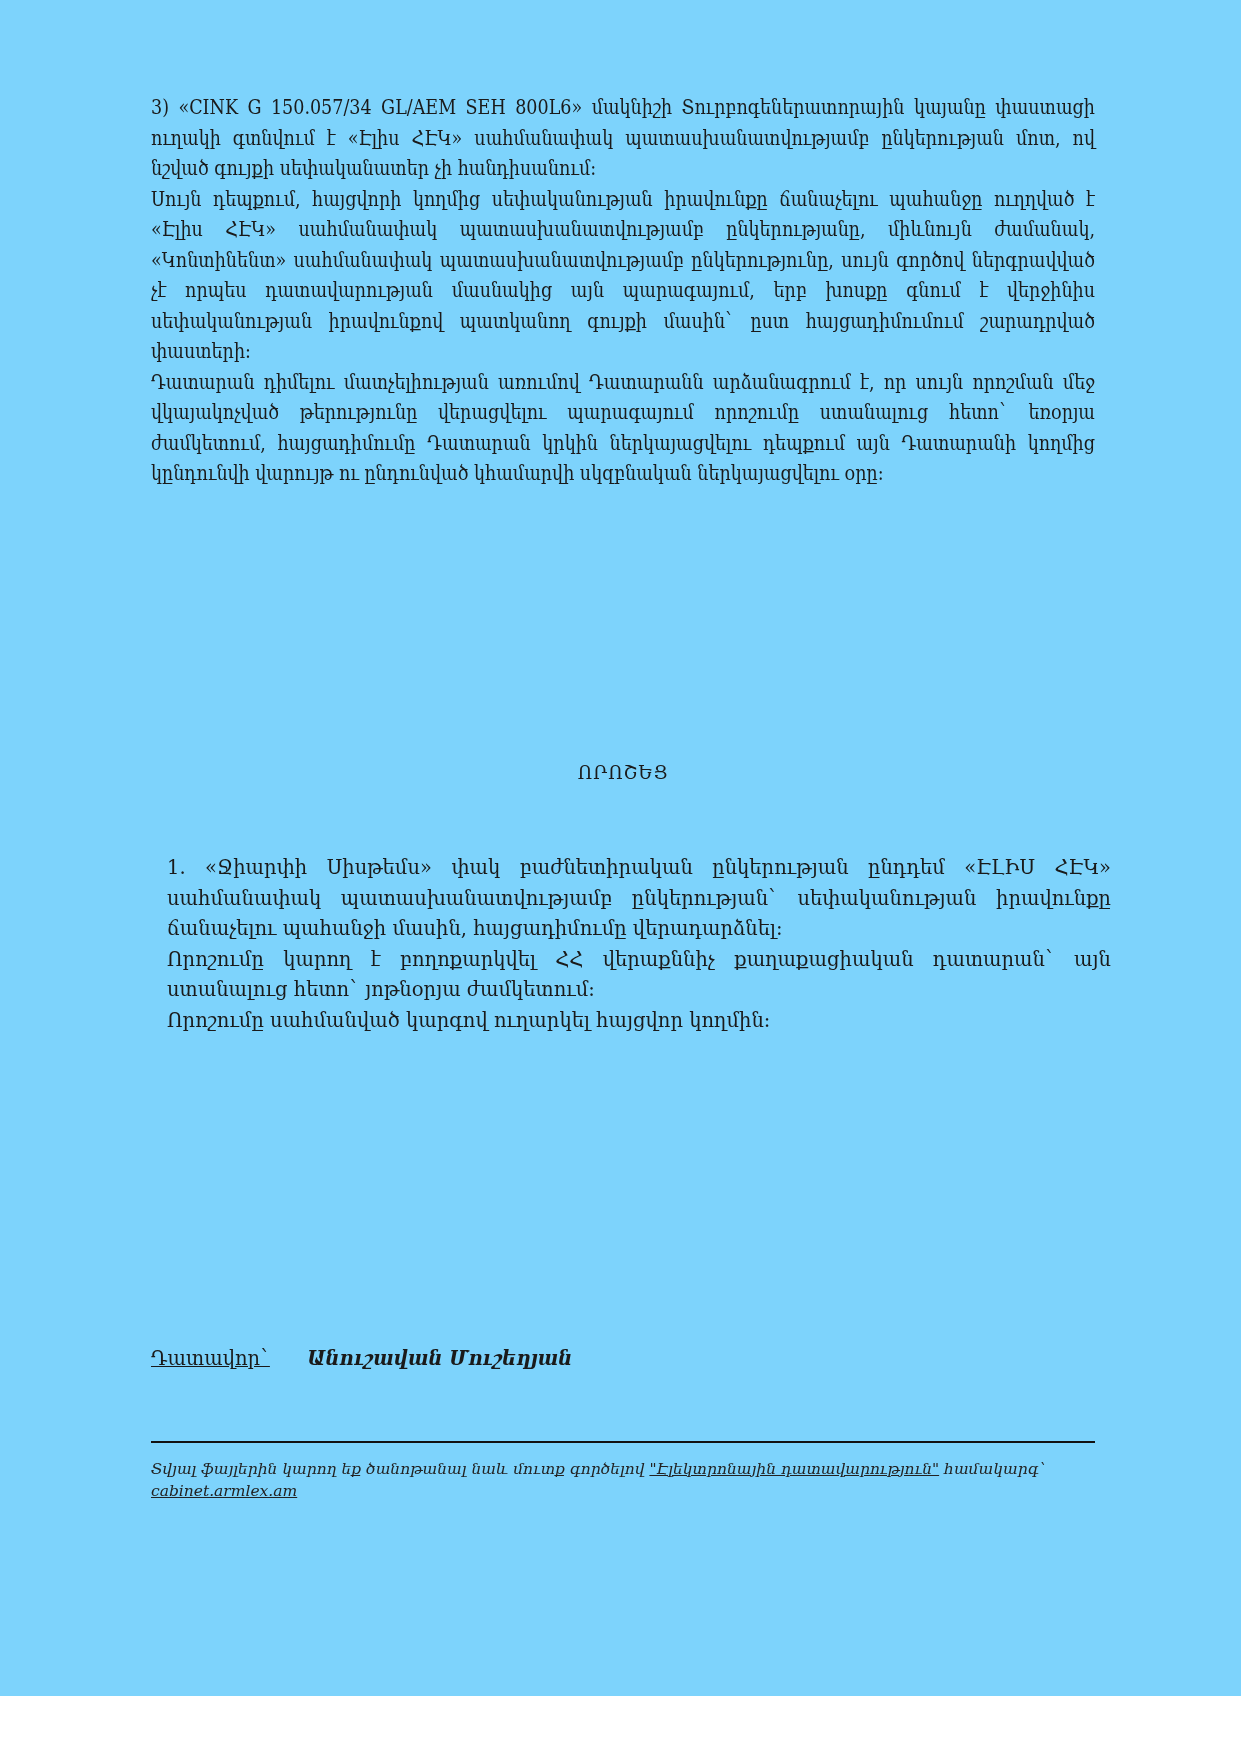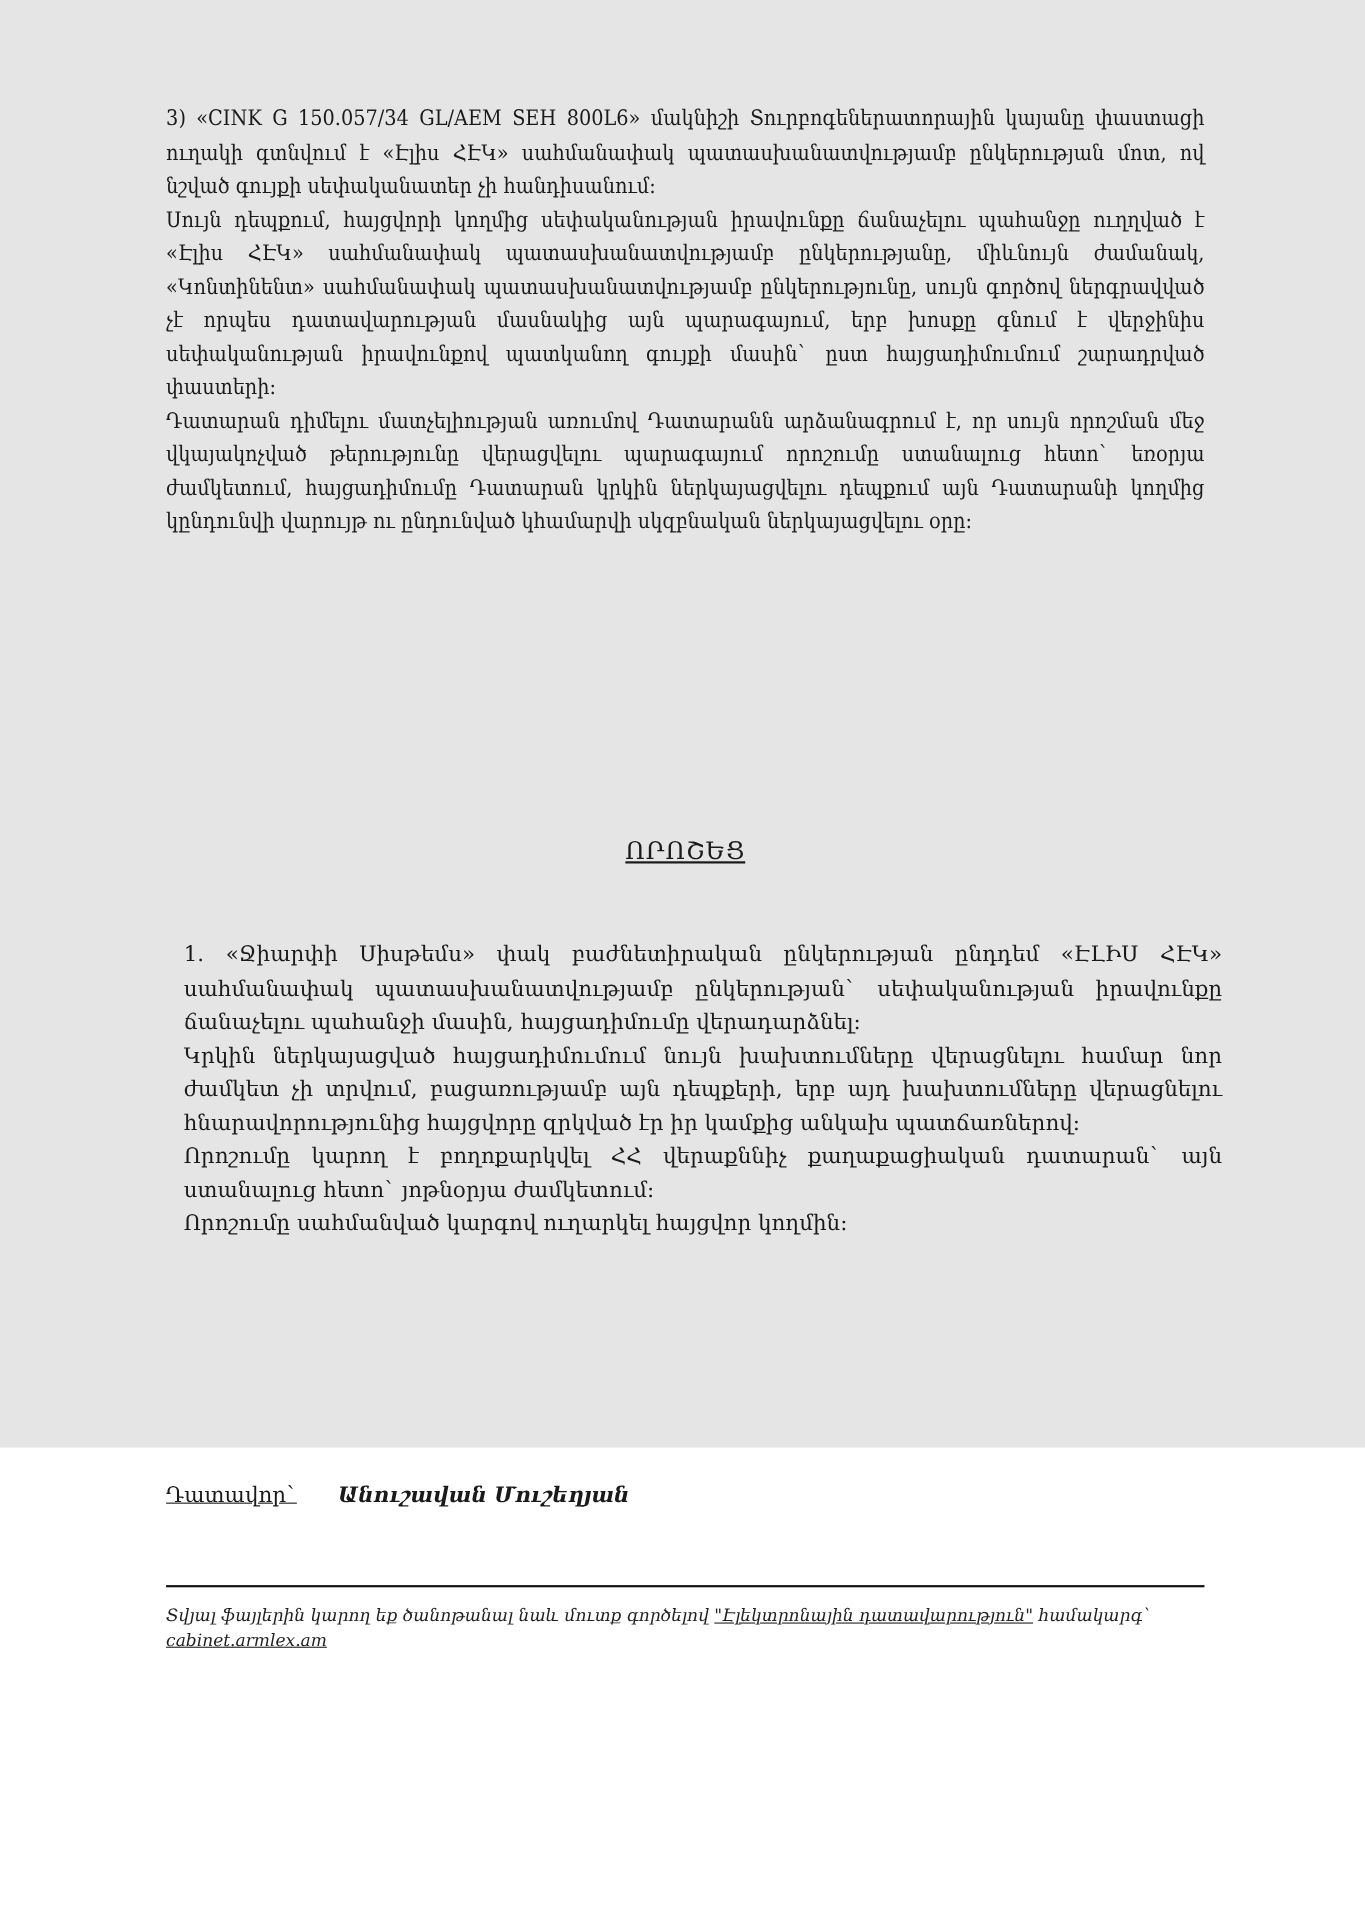--- a/index.html
+++ b/index.html
@@ -1,29 +1,29 @@
 <!DOCTYPE html>
 <html><head>
 <meta charset="utf-8">
 <style>
   html, body { margin: 0; padding: 0; background: #ffffff; }
   body { width: 1241px; height: 1754px; position: relative; overflow: hidden; }
   .page {
-    position: absolute; left: 0; top: 0; width: 1241px; height: 1316px; background: #e5e5e5;
+    position: absolute; left: 0; top: 0; width: 1241px; height: 1696px; background: #7dd3fc;
     font-family: "DejaVu Serif", serif; color: #1a1a1a;
   }
   .body-text {
     position: absolute; left: 151px; width: 944px; top: 93px;
     font-size: 19.5px; line-height: 30.5px; text-align: justify;
     font-stretch: condensed;
   }
   .body-text p { margin: 0; }
   .heading {
     position: absolute; left: 151px; width: 944px; top: 762px;
-    text-align: center; font-size: 22px; letter-spacing: 1px; text-decoration: underline;
+    text-align: center; font-size: 18px; letter-spacing: 1px;
   }
   .decision {
     position: absolute; left: 151px; width: 944px; top: 853px;
     font-size: 19.5px; line-height: 30.5px; text-align: justify; margin-left: 16px;
   }
   .decision p { margin: 0; }
   .signature {
     position: absolute; left: 151px; top: 1344px; font-size: 19.5px; line-height: 30px;
   }
   .signature .role { display: inline-block; width: 150px; text-decoration: underline; }
@@ -46,21 +46,20 @@
   <div class="body-text">
     <p>3)  «CINK G 150.057/34 GL/AEM SEH 800L6» մակնիշի Տուրբոգեներատորային կայանը փաստացի ուղակի գտնվում է «Էլիս ՀԷԿ» սահմանափակ պատասխանատվությամբ ընկերության մոտ, ով նշված գույքի սեփականատեր չի հանդիսանում:</p>
     <p>Սույն դեպքում, հայցվորի կողմից սեփականության իրավունքը ճանաչելու պահանջը ուղղված է «Էլիս ՀԷԿ» սահմանափակ պատասխանատվությամբ ընկերությանը, միևնույն ժամանակ, «Կոնտինենտ» սահմանափակ պատասխանատվությամբ ընկերությունը, սույն գործով ներգրավված չէ որպես դատավարության մասնակից այն պարագայում, երբ խոսքը գնում է վերջինիս սեփականության իրավունքով պատկանող գույքի մասին` ըստ հայցադիմումում շարադրված փաստերի:</p>
     <p>Դատարան դիմելու մատչելիության առումով Դատարանն արձանագրում է, որ սույն որոշման մեջ վկայակոչված թերությունը վերացվելու պարագայում որոշումը ստանալուց հետո` եռօրյա ժամկետում, հայցադիմումը Դատարան կրկին ներկայացվելու դեպքում այն Դատարանի կողմից կընդունվի վարույթ ու ընդունված կհամարվի սկզբնական ներկայացվելու օրը:</p>
   </div>
 
   <div class="heading">ՈՐՈՇԵՑ</div>
 
   <div class="decision">
     <p>1. «Ջիարփի Սիսթեմս» փակ բաժնետիրական ընկերության ընդդեմ «ԷԼԻՍ ՀԷԿ» սահմանափակ պատասխանատվությամբ ընկերության` սեփականության իրավունքը ճանաչելու պահանջի մասին, հայցադիմումը վերադարձնել:</p>
-    <p>Կրկին ներկայացված հայցադիմումում նույն խախտումները վերացնելու համար նոր ժամկետ չի տրվում, բացառությամբ այն դեպքերի, երբ այդ խախտումները վերացնելու հնարավորությունից հայցվորը զրկված էր իր կամքից անկախ պատճառներով:</p>
     <p>Որոշումը կարող է բողոքարկվել ՀՀ վերաքննիչ քաղաքացիական դատարան` այն ստանալուց հետո` յոթնօրյա ժամկետում:</p>
     <p>Որոշումը սահմանված կարգով ուղարկել հայցվոր կողմին:</p>
   </div>
 
   <div class="signature">
     <span class="role">Դատավոր`</span>
     <span class="name">Անուշավան Մուշեղյան</span>
   </div>
 
   <div class="footer-rule"></div>

